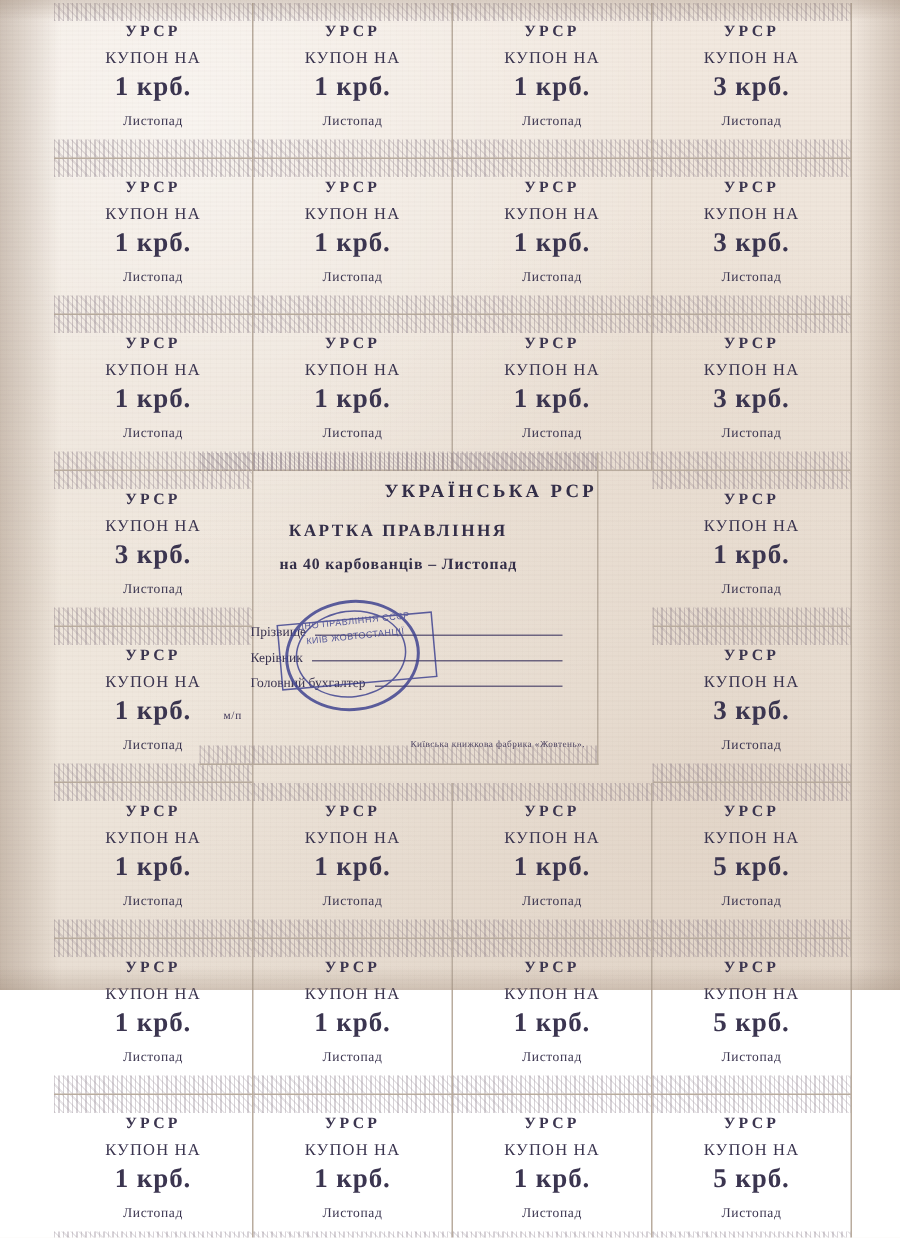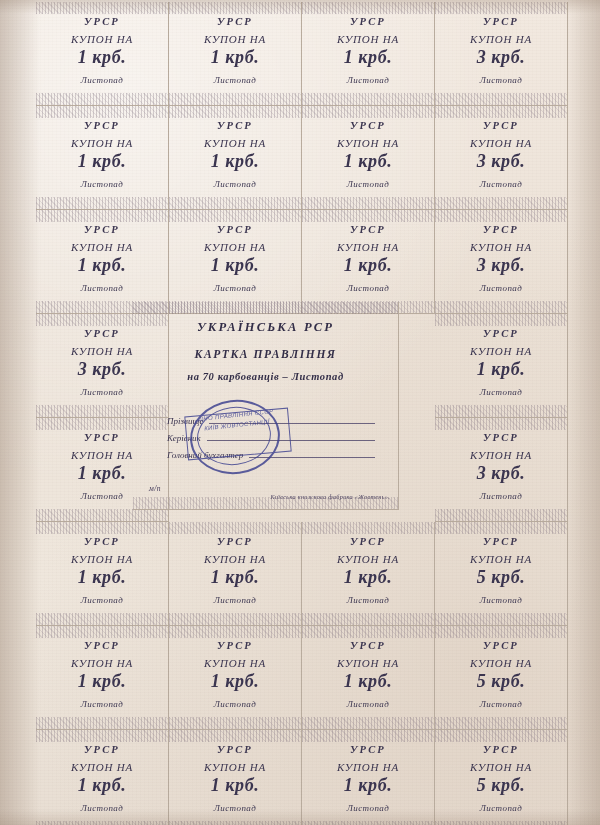--- a/index.html
+++ b/index.html
@@ -10,28 +10,27 @@
   body {
     width: 600px;
     height: 825px;
     font-family: "Liberation Serif", serif;
     overflow: hidden;
   }
 
   #sheet {
     position: relative;
     width: 600px;
-    height: 825px;
+    height: 660px;
     background: #efe6dc;
     background-image:
       radial-gradient(circle at 20% 12%, rgba(255,255,255,0.55), rgba(255,255,255,0) 45%),
       radial-gradient(circle at 80% 80%, rgba(214,196,180,0.45), rgba(255,255,255,0) 55%),
       linear-gradient(180deg, #f2e9e0 0%, #ece2d7 38%, #efe7dd 70%, #e8ded3 100%);
     box-sizing: border-box;
-    font-style: italic;
   }
 
   
   #sheet::after {
     content: "";
     position: absolute;
     inset: 0;
     pointer-events: none;
     background-image:
       repeating-linear-gradient(0deg, rgba(150,130,115,0.035) 0px, rgba(150,130,115,0.035) 1px, rgba(0,0,0,0) 1px, rgba(0,0,0,0) 3px),
@@ -130,20 +129,21 @@
     opacity: 0.7;
   }
   #central .guilloche.top { top: 0; }
   #central .guilloche.bot { bottom: 0; }
 
   .card-title {
     font-size: 12.5px;
     font-weight: bold;
     letter-spacing: 2.2px;
     margin-top: 18px;
+    text-align: right;
   }
   .card-sub {
     font-size: 11.5px;
     font-weight: bold;
     letter-spacing: 1.6px;
     margin-top: 13px;
   }
   .card-amount {
     font-size: 10.5px;
     font-weight: bold;
@@ -171,21 +171,21 @@
   .field-line {
     flex: 1;
     margin-left: 6px;
     border-bottom: 1px solid #6d6480;
     height: 9px;
   }
 
   .mp {
     position: absolute;
     left: 16px;
-    bottom: 16px;
+    bottom: 28px;
     font-size: 7.5px;
     color: #42395a;
     letter-spacing: 0.5px;
   }
   .printer {
     position: absolute;
     right: 8px;
     bottom: 9px;
     font-size: 6.2px;
     color: #4a4160;
@@ -478,21 +478,21 @@
         <div class="c-month">Листопад</div>
         <div class="guilloche bot"></div>
       </div>
     </div>
 
   <div id="central">
     <div class="guilloche top"></div>
 
     <div class="card-title">УКРАЇНСЬКА РСР</div>
     <div class="card-sub">КАРТКА ПРАВЛІННЯ</div>
-    <div class="card-amount">на  70 карбованців – Листопад</div>
+    <div class="card-amount">на  40 карбованців – Листопад</div>
 
     <div class="fields">
       <div class="field-row">
         <span class="field-label">Прізвище</span>
         <span class="field-line"></span>
       </div>
       <div class="field-row">
         <span class="field-label">Керівник</span>
         <span class="field-line"></span>
       </div>

